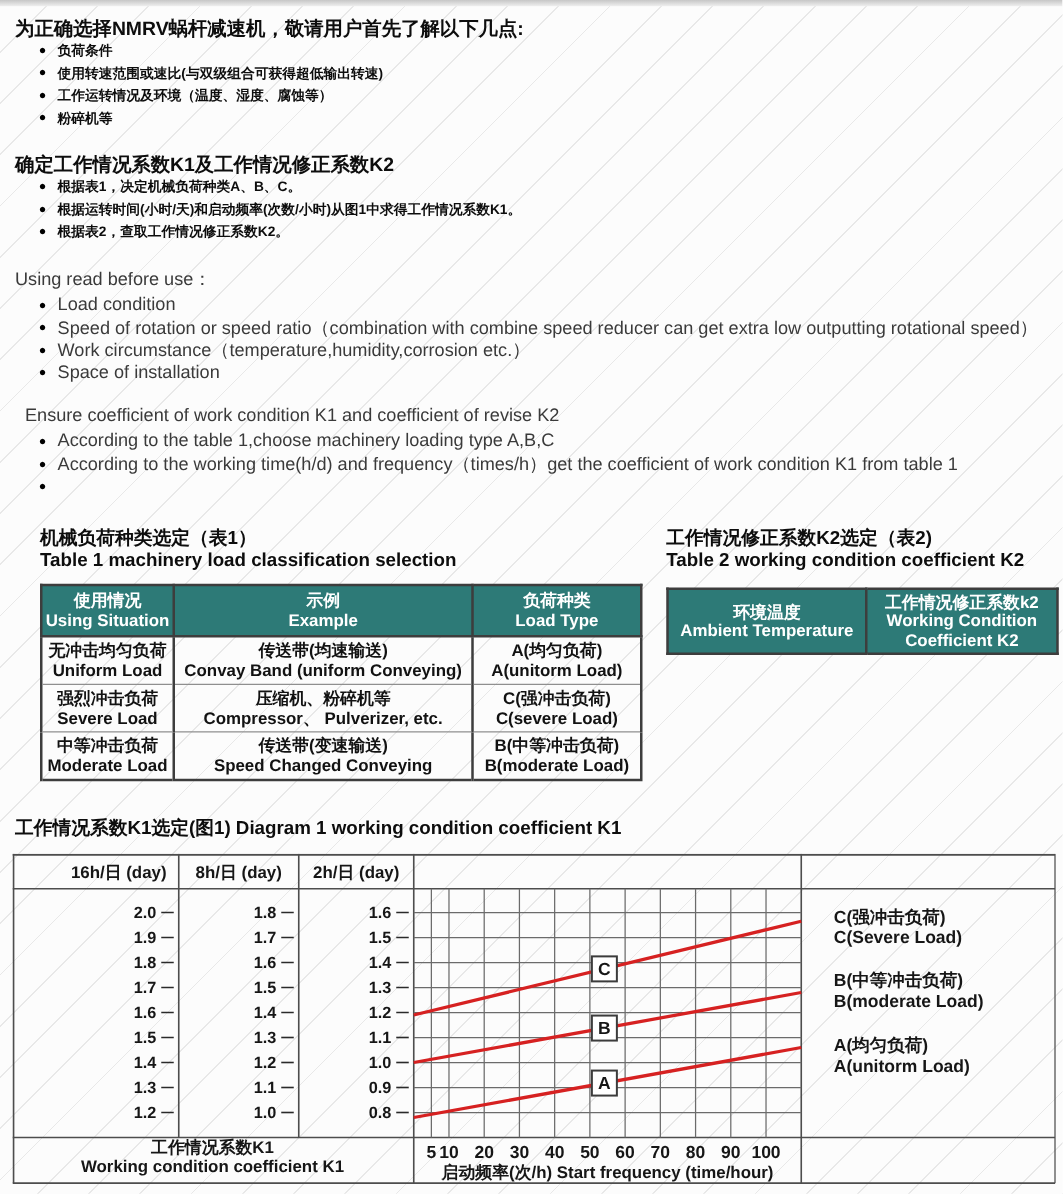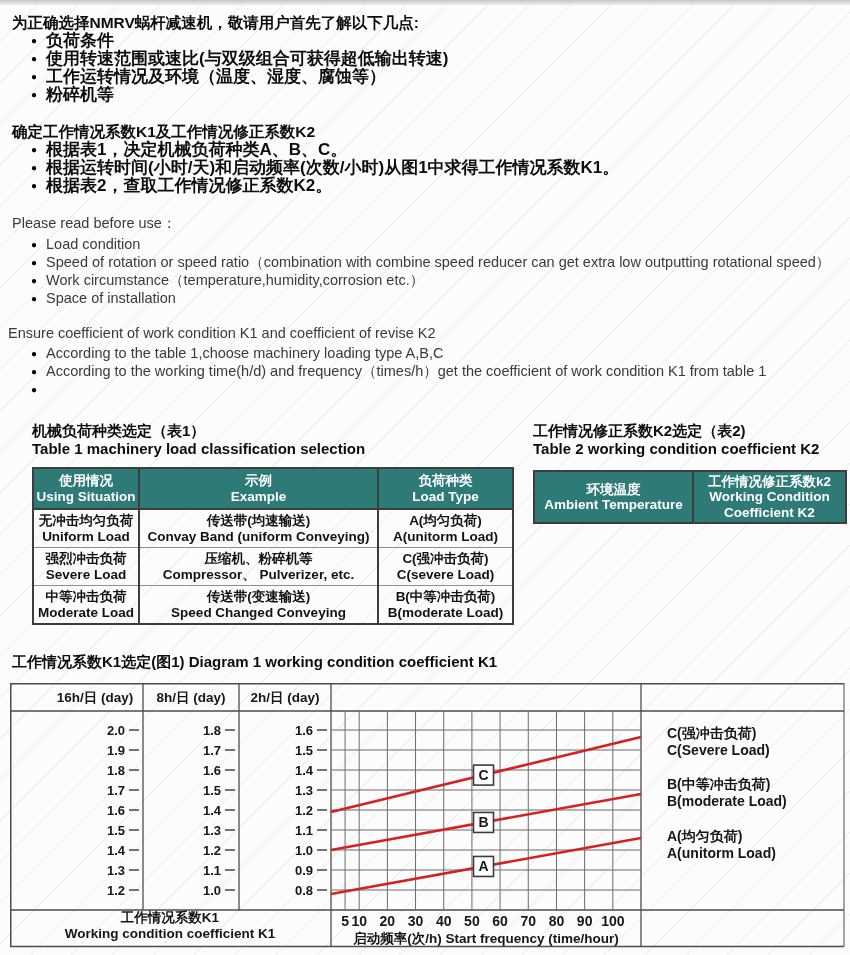--- a/index.html
+++ b/index.html
@@ -9,21 +9,21 @@
     background-image:repeating-linear-gradient(135deg,#e8e8e8 0,#e8e8e8 1px,transparent 1px,transparent 29px);
     font-family:"Liberation Sans",sans-serif;color:#111;
   }
   #top-edge{position:absolute;left:0;top:0;width:850px;height:5px;
     background:linear-gradient(180deg,#c6c6c6,#efefef);}
   .abs{position:absolute;}
   .h-cn{font-size:15.5px;font-weight:bold;color:#0d0d0d;white-space:nowrap;}
   .h-en{font-size:14.5px;font-weight:normal;color:#3a3a3a;white-space:nowrap;}
   .brow{display:flex;align-items:center;height:18px;}
   .bdot{font-size:10px;margin-right:9px;color:#000;}
-  .btxt-cn{font-size:17px;font-weight:bold;color:#0d0d0d;white-space:nowrap;}
+  .btxt-cn{font-size:11px;font-weight:bold;color:#0d0d0d;white-space:nowrap;}
   .btxt-en{font-size:14.5px;font-weight:normal;color:#3a3a3a;white-space:nowrap;}
   .tbl-title{line-height:18px;}
   .tbl-title .t1,.tbl-title .t2{display:block;font-size:15px;font-weight:bold;color:#0d0d0d;white-space:nowrap;}
   table{border-collapse:collapse;table-layout:fixed;}
   #table1 table{width:480px;}
   #table2 table{width:312px;}
   th,td{padding:0;text-align:center;vertical-align:middle;}
   th{background:#2d7a77;color:#fff;font-size:13.5px;font-weight:bold;line-height:15.5px;
      border:2px solid #3d3d3d;}
   td{font-size:13.5px;font-weight:bold;color:#121212;line-height:15.5px;
@@ -73,41 +73,41 @@
     <div class="brow">
         <span class="bdot">●</span>
         <span class="btxt-cn">根据运转时间(小时/天)和启动频率(次数/小时)从图1中求得工作情况系数K1。</span>
       </div>
     <div class="brow">
         <span class="bdot">●</span>
         <span class="btxt-cn">根据表2，查取工作情况修正系数K2。</span>
       </div>
   </div>
 
-  <div class="abs h-en" style="left:12px;top:214px;">Please read before use：</div>
+  <div class="abs h-en" style="left:12px;top:214px;">Using read before use：</div>
   <div class="abs" style="left:31px;top:235px;">
     <div class="brow">
         <span class="bdot">●</span>
         <span class="btxt-en">Load condition</span>
       </div>
     <div class="brow">
         <span class="bdot">●</span>
         <span class="btxt-en">Speed of rotation or speed ratio（combination with combine speed reducer can get extra low outputting  rotational speed）</span>
       </div>
     <div class="brow">
         <span class="bdot">●</span>
         <span class="btxt-en">Work circumstance（temperature,humidity,corrosion etc.）</span>
       </div>
     <div class="brow">
         <span class="bdot">●</span>
         <span class="btxt-en">Space of installation</span>
       </div>
   </div>
 
-  <div class="abs h-en" style="left:8px;top:325px;text-align:right;">Ensure coefficient of work condition K1 and coefficient of revise K2</div>
+  <div class="abs h-en" style="left:20px;top:325px;text-align:right;">Ensure coefficient of work condition K1 and coefficient of revise K2</div>
   <div class="abs" style="left:31px;top:344px;">
     <div class="brow">
         <span class="bdot">●</span>
         <span class="btxt-en">According to the table 1,choose machinery loading type A,B,C</span>
       </div>
     <div class="brow">
         <span class="bdot">●</span>
         <span class="btxt-en">According to the working time(h/d) and frequency（times/h）get the coefficient of work condition K1 from table 1</span>
       </div>
     <div class="brow">

